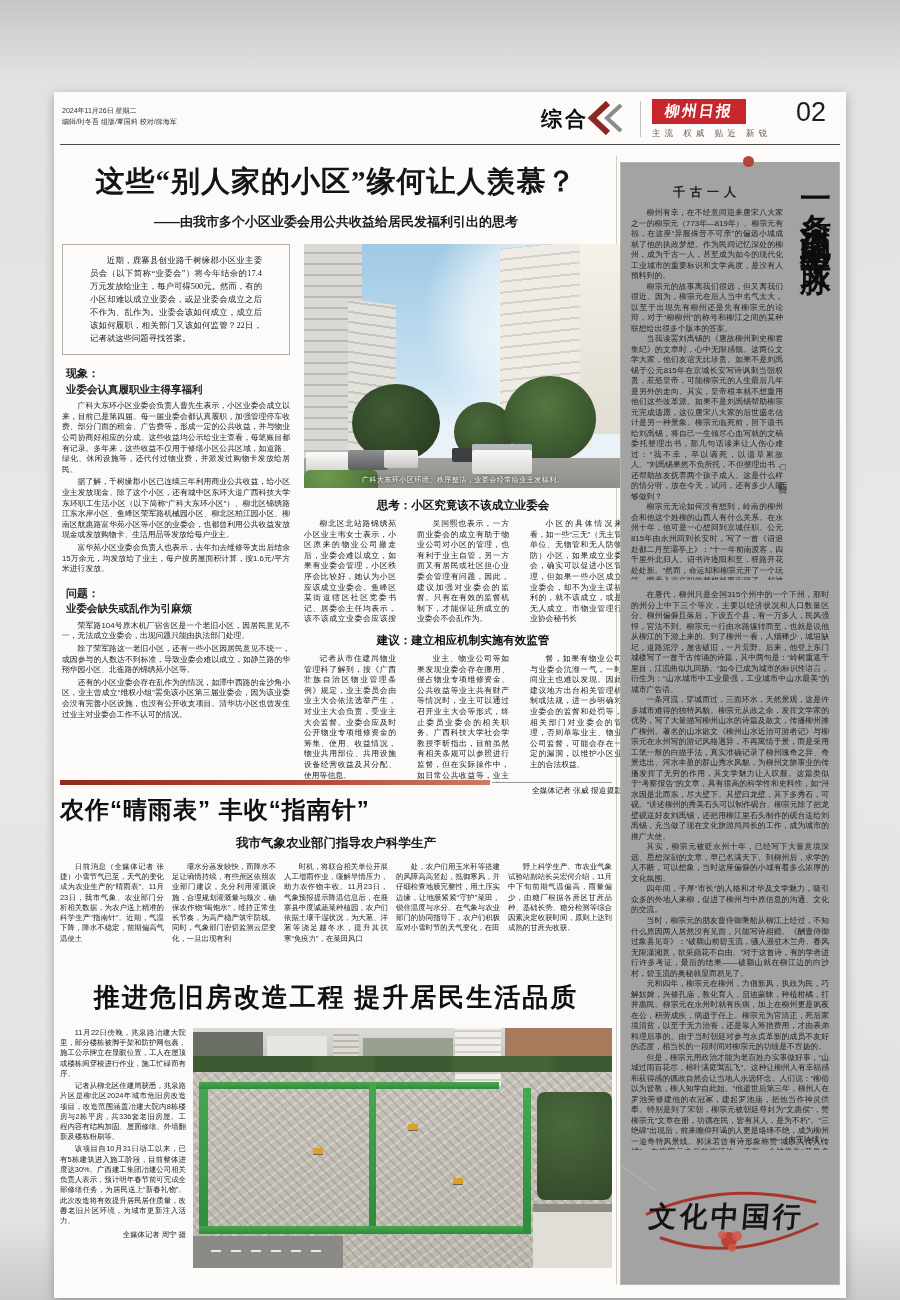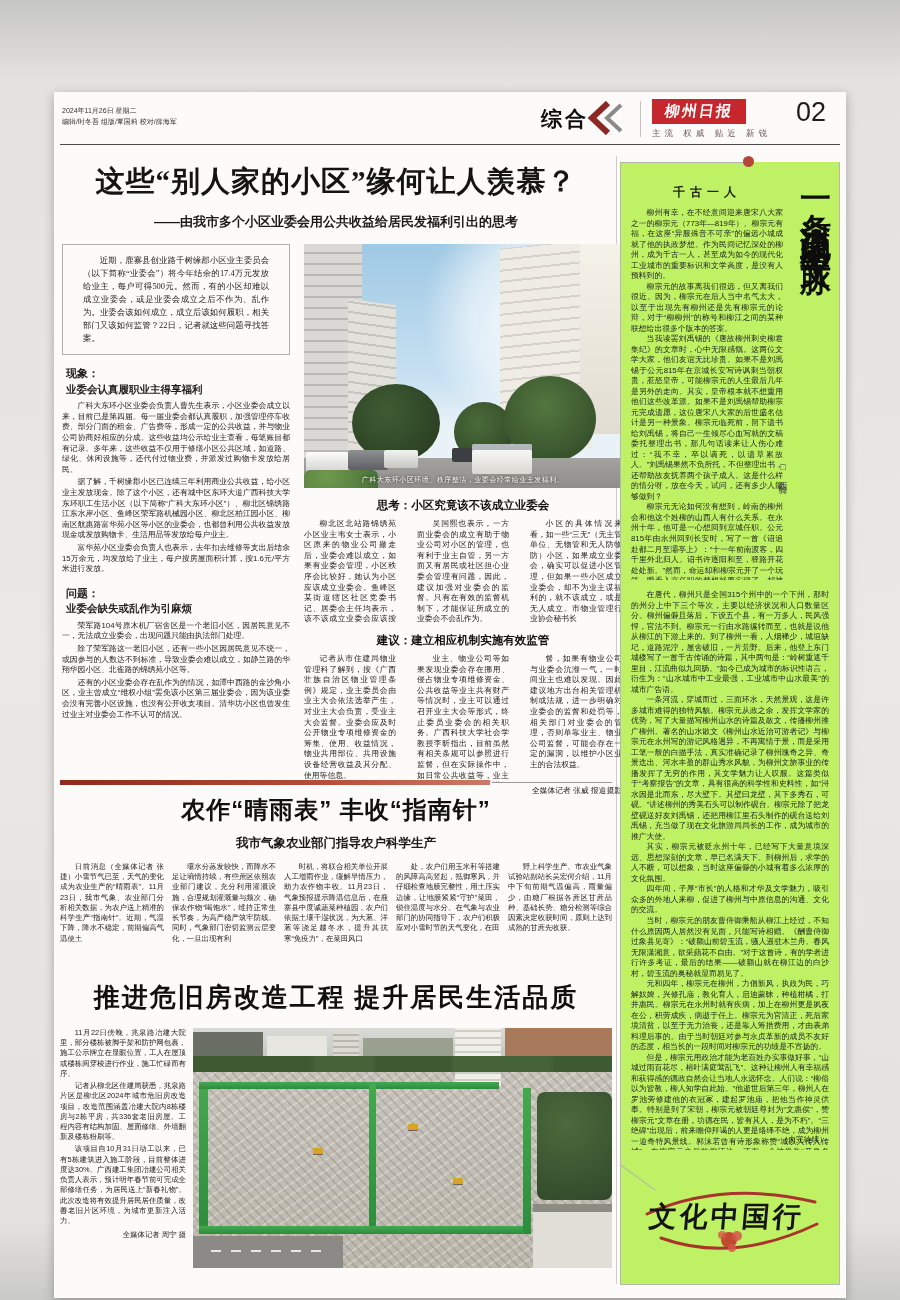--- a/index.html
+++ b/index.html
@@ -24,21 +24,21 @@
   .masthead-tagline{position:absolute;left:598px;top:36px;font-size:8.5px;color:#6e5a5a;letter-spacing:4px;white-space:nowrap;}
   .hdr-pagenum{position:absolute;left:742px;top:5px;font-size:27px;color:#1c1c1c;}
   .hdr-rule{position:absolute;left:6px;top:52px;width:780px;height:1px;background:#4a4a4a;}
   .main-vdiv{position:absolute;left:562px;top:64px;width:1px;height:1128px;background:#cfcbc5;}
   
   .a1{position:absolute;left:6px;top:62px;width:552px;}
   .a1 h1{margin:8px 0 0;text-align:center;font-family:"Liberation Serif","DejaVu Serif",serif;
     font-size:29px;font-weight:bold;letter-spacing:1px;color:#141414;}
   .a1 .sub{margin-top:11px;text-align:center;font-size:13px;font-weight:bold;color:#1a1a1a;}
   .a1-left{position:absolute;left:2px;top:90px;width:228px;height:536px;overflow:hidden;}
-  .intro-box{border:1px solid #b3aea6;padding:9px 20px;font-size:8.4px;line-height:1.55;color:#222;
+  .intro-box{border:1px solid #b3aea6;padding:9px 27px;font-size:8.4px;line-height:1.55;color:#222;
     font-family:"Liberation Serif","DejaVu Serif",serif;text-align:justify;text-indent:2em;}
   .sec-head{margin:11px 0 5px 4px;line-height:1.4;}
   .sec-head .lbl{font-size:11px;font-weight:bold;display:block;}
   .sec-head .ttl{font-size:10.5px;font-weight:bold;display:block;}
   .bodytext p{margin:0 0 2px;font-size:7.8px;line-height:1.36;text-align:justify;text-indent:2em;color:#222;}
   .a1-right{position:absolute;left:244px;top:90px;width:318px;}
   
   .photo1{position:relative;width:318px;height:244px;overflow:hidden;background:#cfe2ef;}
   .p1-sky{position:absolute;inset:0;background:linear-gradient(180deg,#9fc9e4 0%,#c8e1f2 55%,#e9f2f7 75%);}
   .p1-flare{position:absolute;right:-60px;top:-60px;width:260px;height:260px;border-radius:50%;
@@ -62,21 +62,21 @@
   .cols3{display:flex;gap:21px;overflow:hidden;}
   .cols3 .col{flex:1;font-size:7.8px;line-height:1.36;text-align:justify;text-indent:2em;color:#222;}
   .think-cols{height:104px;}
   .sugg-cols{height:128px;}
   .a1-credit{text-align:right;font-size:7.8px;margin-top:3px;color:#222;}
   .a1-endbar{position:absolute;left:6px;top:688px;width:430px;height:5px;
     background:linear-gradient(90deg,#8e2a1d,#b74a38 60%,#cd7a68);}
   .a1-endline{position:absolute;left:438px;top:690px;width:120px;height:1px;background:#9a9a98;}
   
   .a2{position:absolute;left:6px;top:702px;width:552px;}
-  .a2 h2{margin:0;text-align:center;font-size:24px;font-weight:bold;letter-spacing:1px;color:#111;}
+  .a2 h2{margin:0;text-align:left;font-size:24px;font-weight:bold;letter-spacing:1px;color:#111;}
   .a2 .sub{margin-top:9px;text-align:center;font-size:12.5px;font-weight:bold;color:#1a1a1a;}
   .cols5{display:flex;gap:8px;margin-top:10px;height:102px;overflow:hidden;}
   .cols5 .col{flex:1;font-size:7.4px;line-height:1.38;text-align:justify;text-indent:2em;color:#222;}
   
   .a3{position:absolute;left:6px;top:888px;width:552px;}
   .a3 h2{margin:0;text-align:center;font-family:"Liberation Serif","DejaVu Serif",serif;
     font-size:26px;font-weight:bold;letter-spacing:2px;color:#101010;}
   .a3-row{display:flex;gap:7px;margin-top:13px;}
   .a3-left{width:126px;height:252px;overflow:hidden;}
   .a3-left p{margin:0 0 2px;font-size:7.4px;line-height:1.38;text-align:justify;text-indent:2em;}
@@ -90,21 +90,21 @@
   .p2-skyline{position:absolute;left:0;top:0;width:419px;height:36px;
     background:linear-gradient(#d8dbd6,#c2c5bd);}
   .p2-block{position:absolute;}
   .p2-fence{position:absolute;background:linear-gradient(#45a84f,#2e8c3c);}
   .p2-road{position:absolute;left:0;top:208px;width:150px;height:32px;background:#8b8a86;}
   .p2-dash{position:absolute;left:18px;top:222px;width:110px;height:2px;
     background:repeating-linear-gradient(90deg,#e8e8e4 0 10px,rgba(0,0,0,0) 10px 20px);}
   .p2-digger{position:absolute;width:10px;height:6px;background:#d9a424;border-radius:1px;box-shadow:0 1px 0 #6b6257;}
   
   .sidebar{position:absolute;left:566px;top:70px;width:218px;height:1122px;
-    border-left:1px solid #b9b5af;border-right:1px solid #b9b5af;border-bottom:1px solid #b9b5af;background:#bef264;}
+    border-left:1px solid #b9b5af;border-right:1px solid #b9b5af;border-bottom:1px solid #b9b5af;background:#a3a3a3;}
   .sb-topline{position:absolute;left:0;top:0;width:128px;height:1px;background:#b9b5af;}
   .sb-dot{position:absolute;left:122px;top:-6px;width:11px;height:11px;border-radius:50%;background:#b5443a;}
   .sb-subtitle{position:absolute;left:10px;top:22px;width:152px;text-align:center;
     font-size:12px;font-weight:bold;letter-spacing:5px;color:#222;}
   .sb-upper{position:absolute;left:10px;top:46px;width:152px;height:372px;overflow:hidden;}
   .sb-upper p,.sb-lower p{margin:0;font-size:7.8px;line-height:1.35;text-align:justify;text-indent:2em;color:#222;}
   .sb-author{position:absolute;right:50px;top:300px;writing-mode:vertical-rl;font-size:9px;color:#333;letter-spacing:3px;}
   .sb-vtitle{position:absolute;right:6px;top:20px;height:460px;writing-mode:vertical-rl;
     font-size:31px;font-weight:bold;letter-spacing:7px;color:#0d0d0d;line-height:1.15;}
   .sb-vpart{font-size:13px;letter-spacing:1px;font-weight:bold;}

